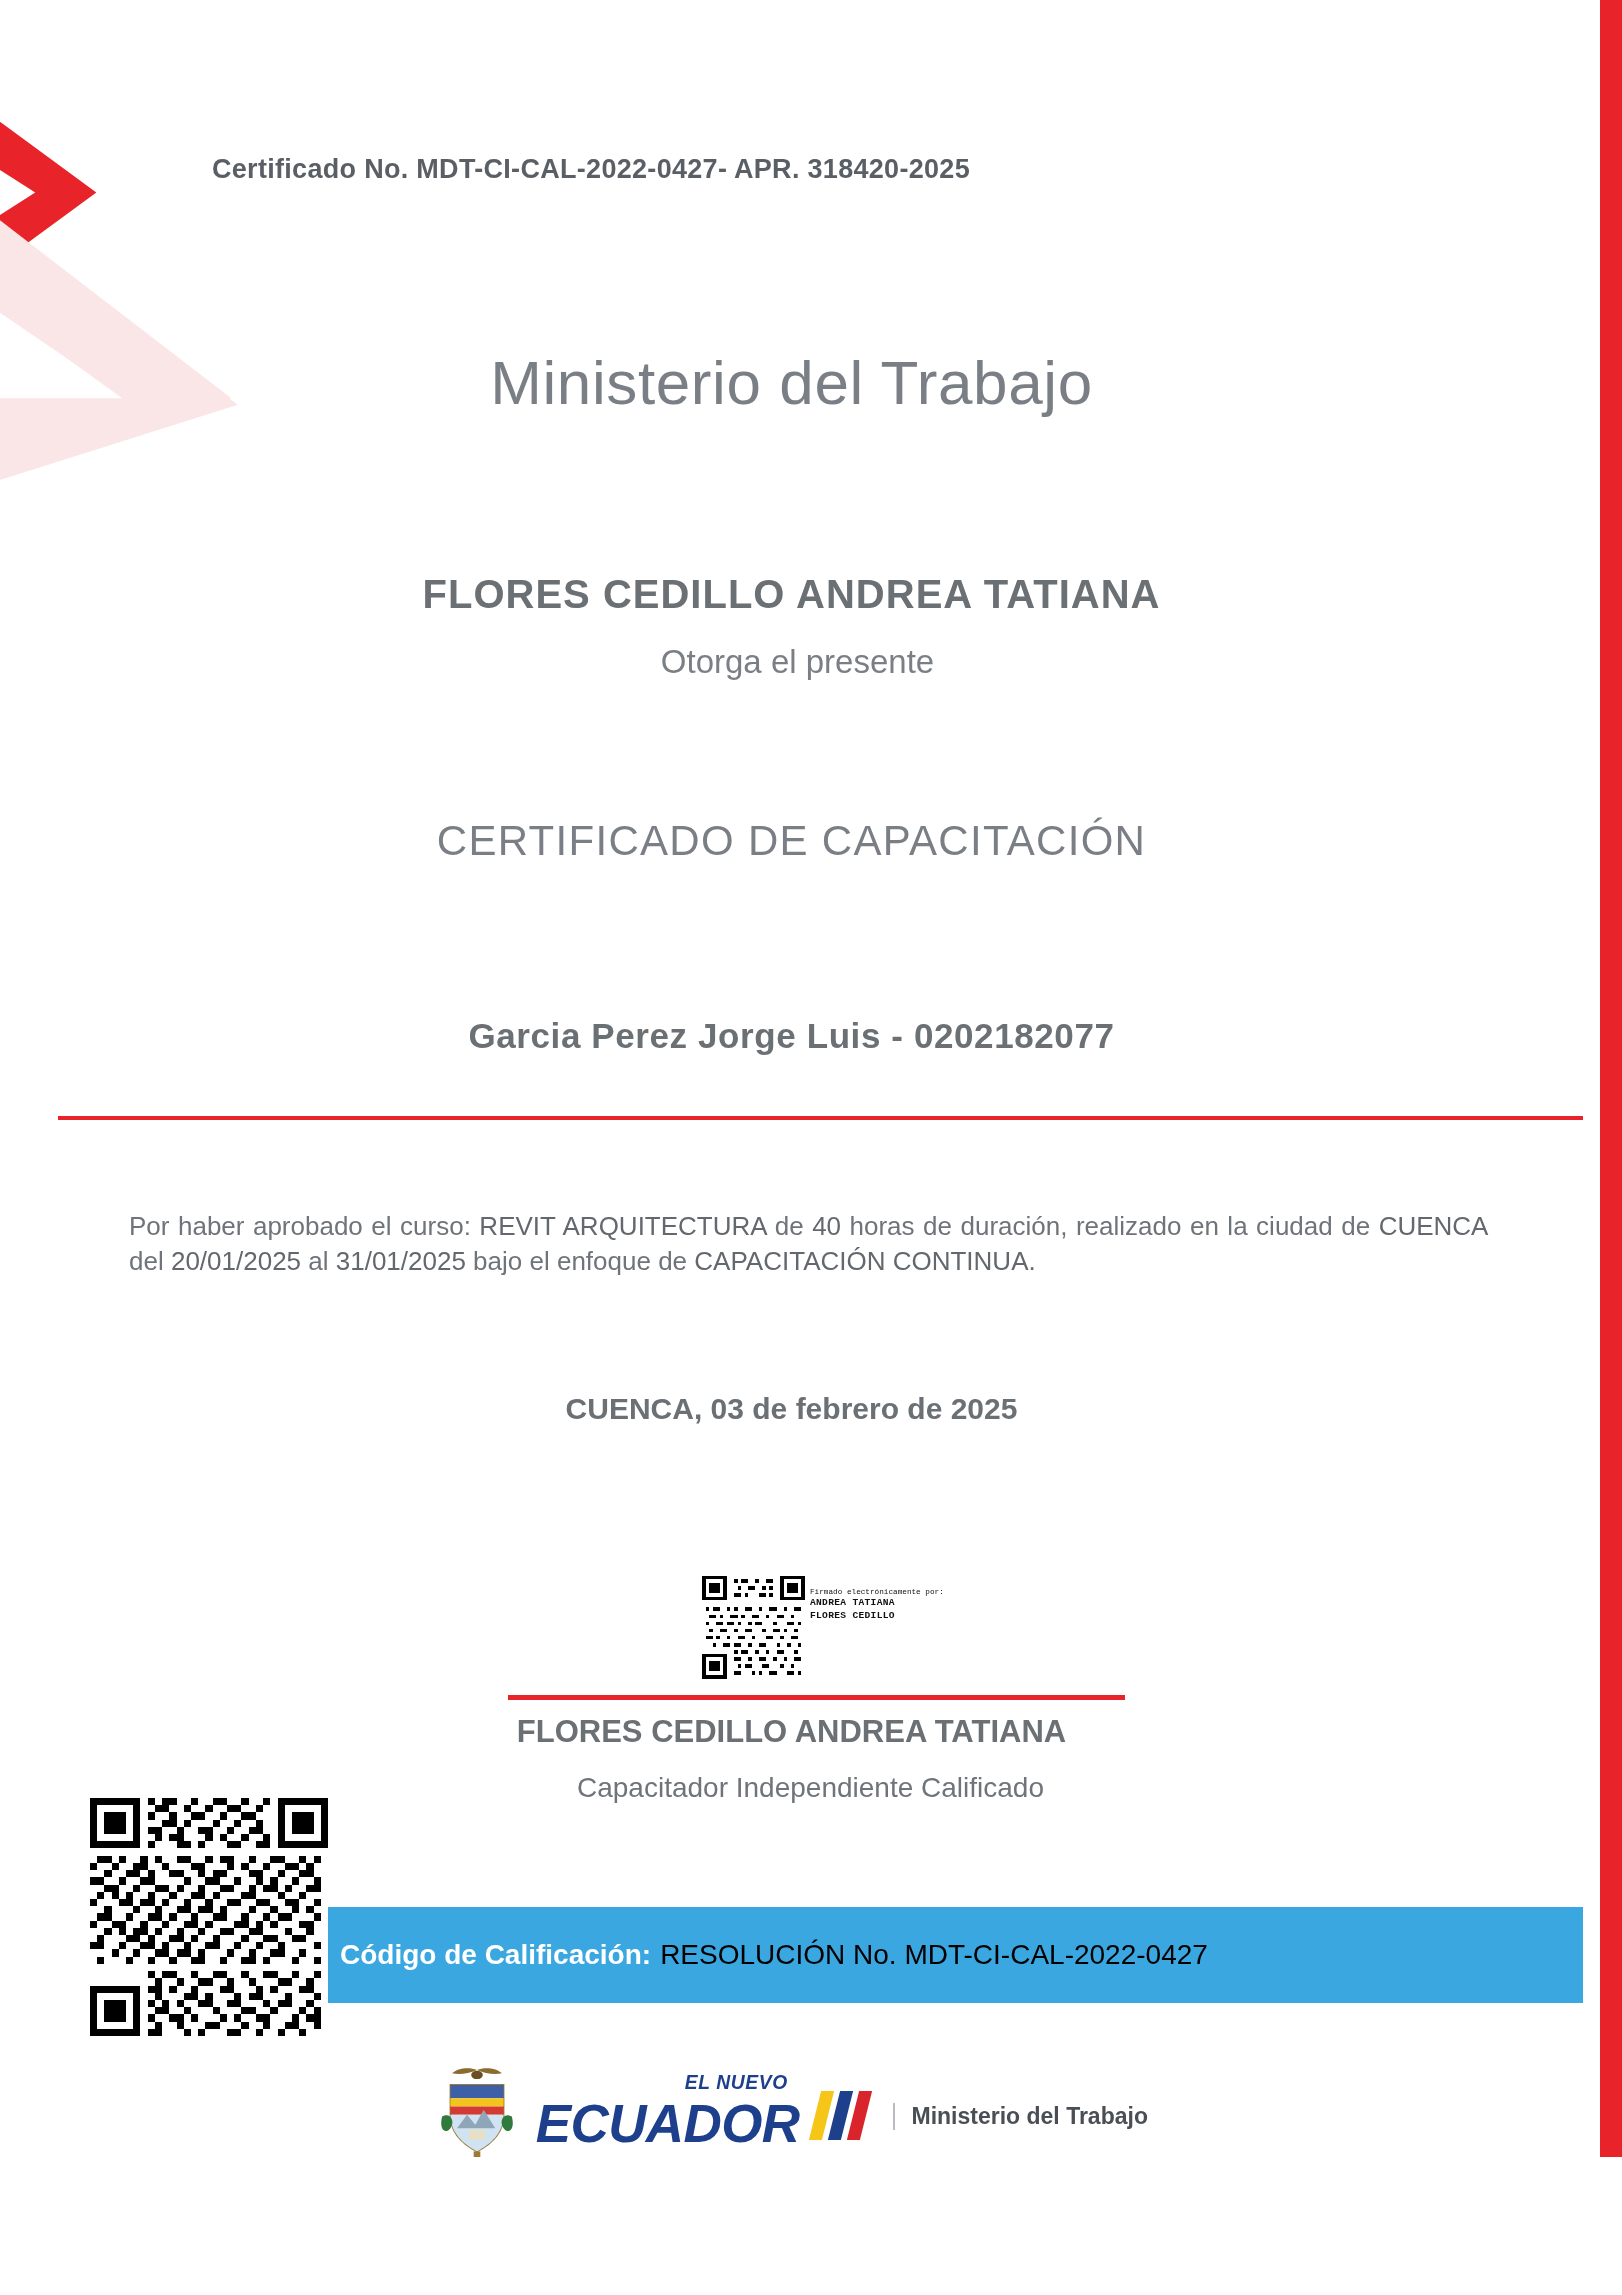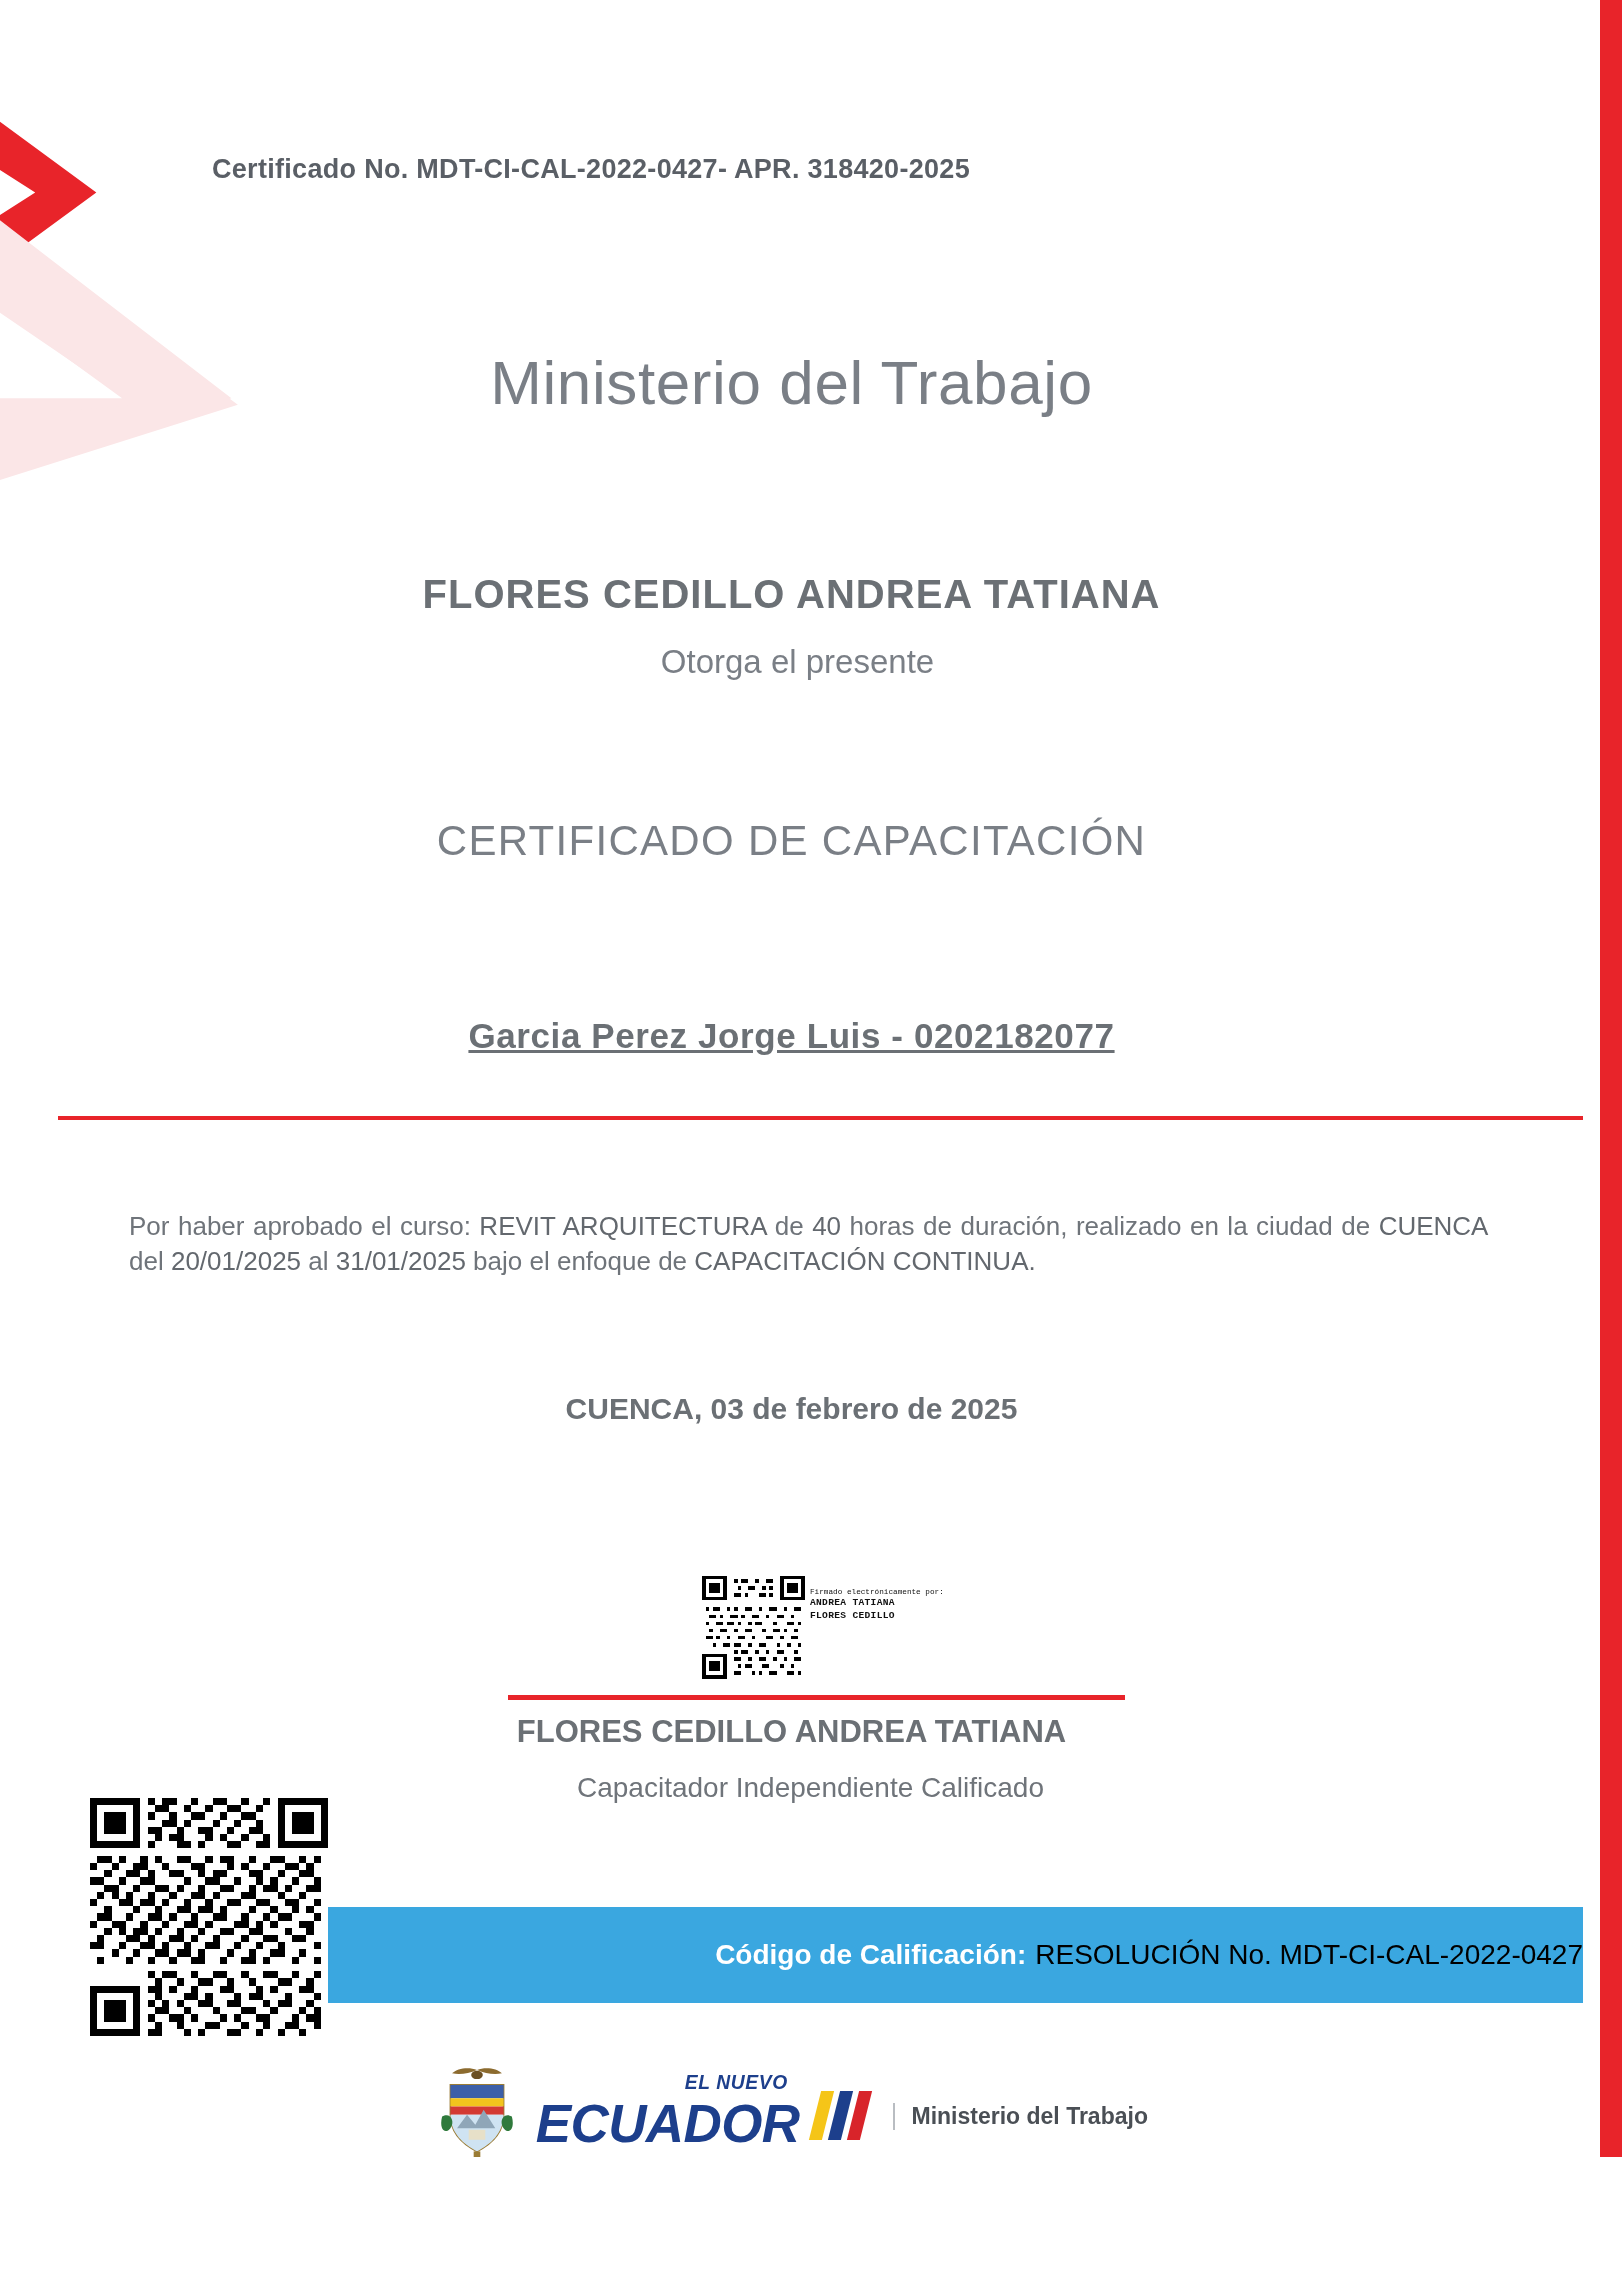--- a/index.html
+++ b/index.html
@@ -100,21 +100,20 @@
   .student-name {
     position: absolute;
     left: 0;
     right: 39px;
     top: 1016px;
     text-align: center;
     font-size: 35px;
     font-weight: bold;
     color: #6b7075;
     letter-spacing: 0.6px;
-    text-decoration: underline;
   }
   .red-rule {
     position: absolute;
     left: 58px;
     right: 39px;
     top: 1116px;
     height: 3.9px;
     background: #e8242a;
   }
   .body-text {
@@ -218,21 +217,20 @@
     position: absolute;
     left: 328px;
     right: 39px;
     top: 1907px;
     height: 96px;
     background: #3aa7e0;
     display: flex;
     align-items: center;
     padding-left: 12px;
     box-sizing: border-box;
-    justify-content: flex-end;
   }
   .code-bar .label {
     font-size: 28px;
     font-weight: bold;
     color: #ffffff;
     margin-right: 9px;
   }
   .code-bar .value {
     font-size: 28px;
     font-weight: 400;

